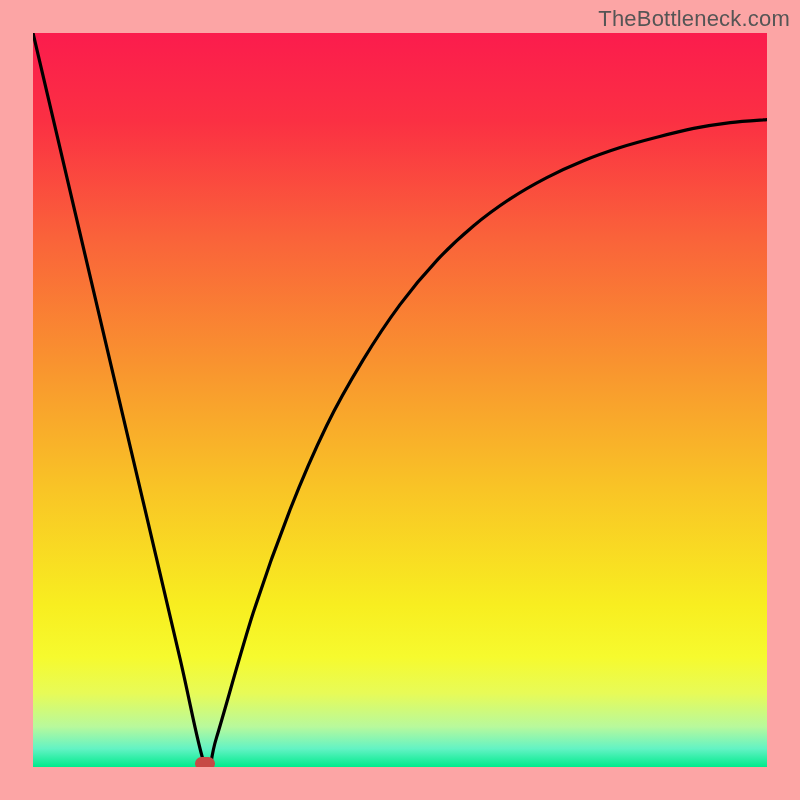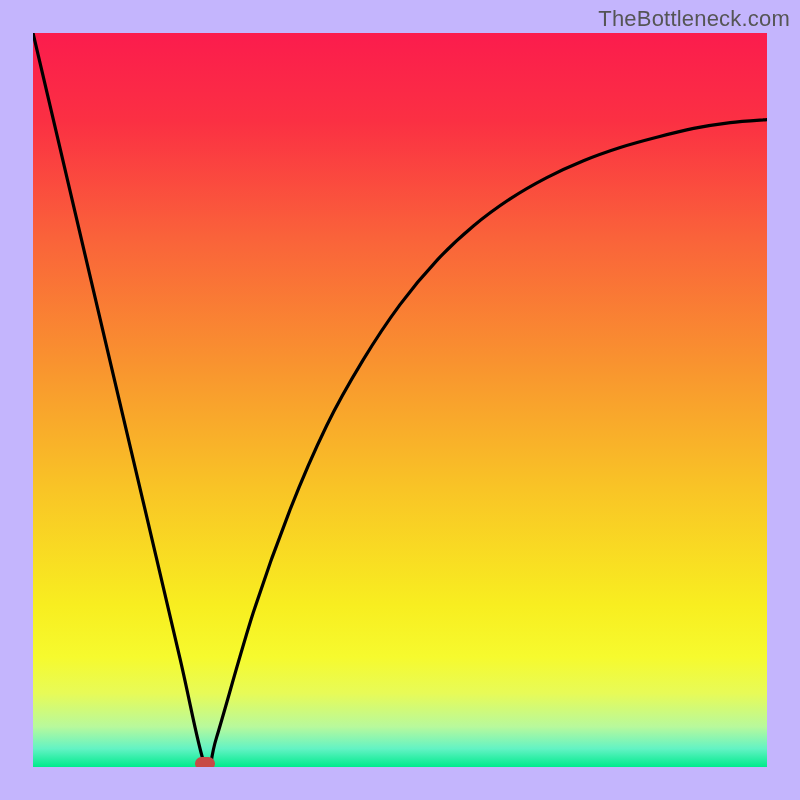--- a/index.html
+++ b/index.html
@@ -10,21 +10,21 @@
     background: #000;
     overflow: hidden;
     font-family: Arial, Helvetica, sans-serif;
   }
   .frame {
     position: absolute;
     left: 0;
     top: 0;
     width: 800px;
     height: 800px;
-    background: #c4b5fd;
+    background: #fca5a5;
   }
   .plot {
     position: absolute;
     left: 33px;
     top: 33px;
     width: 734px;
     height: 734px;
     overflow: hidden;
   }
   .bg-gradient {

